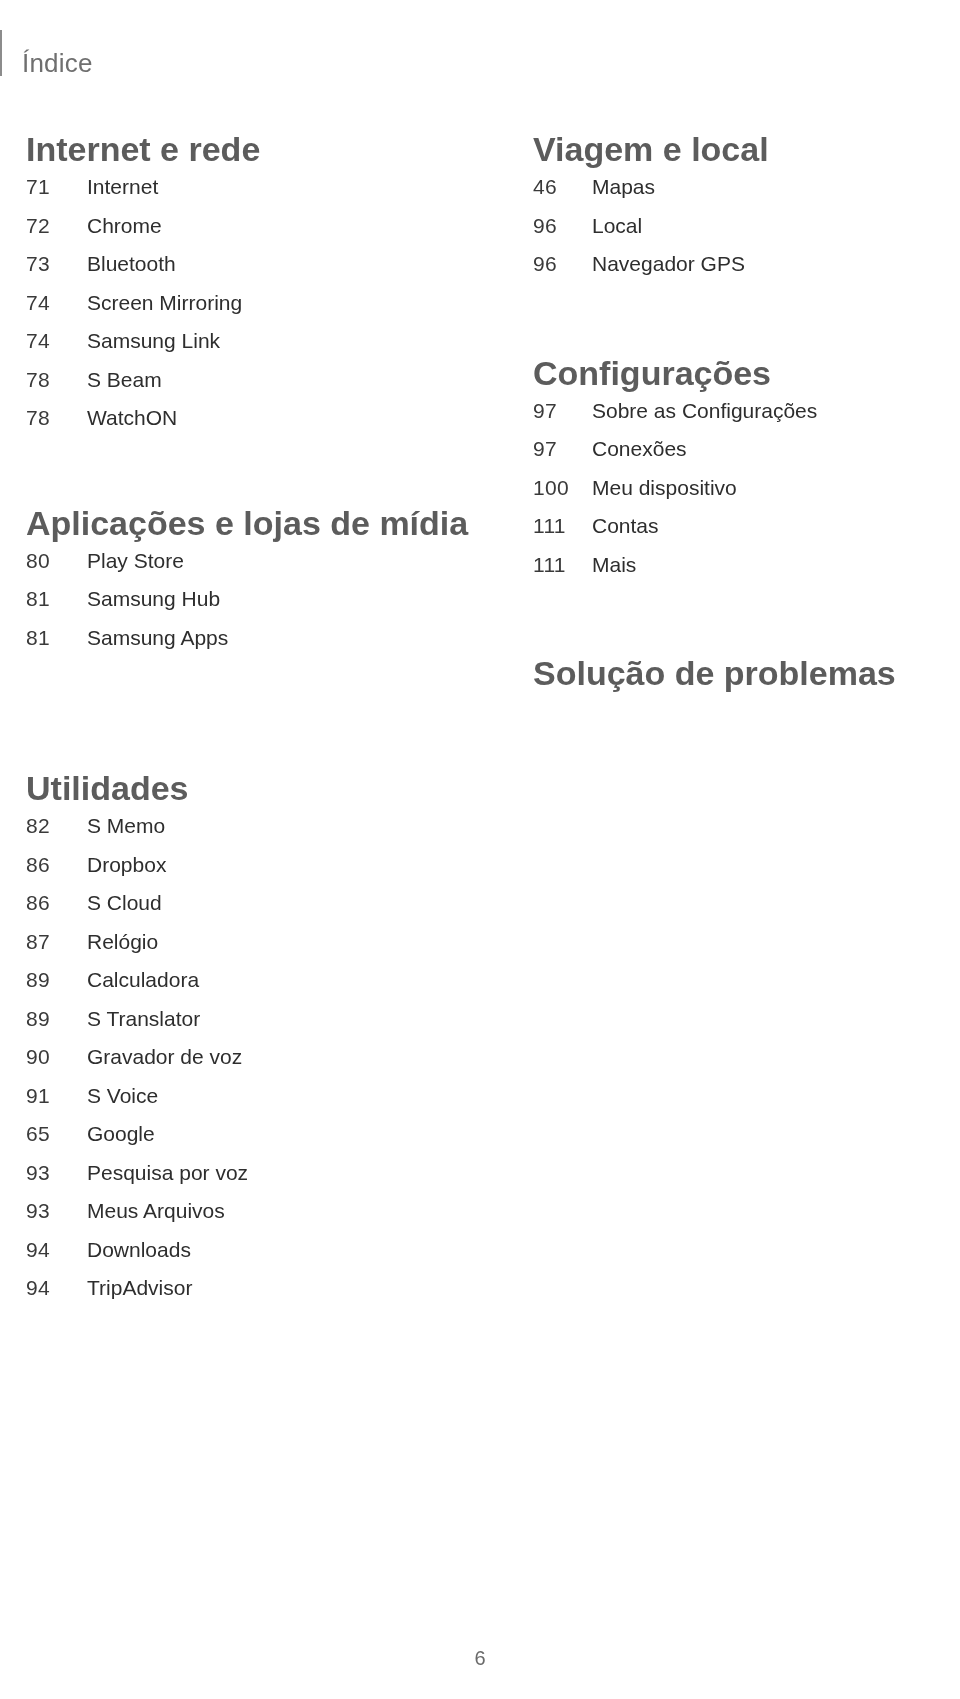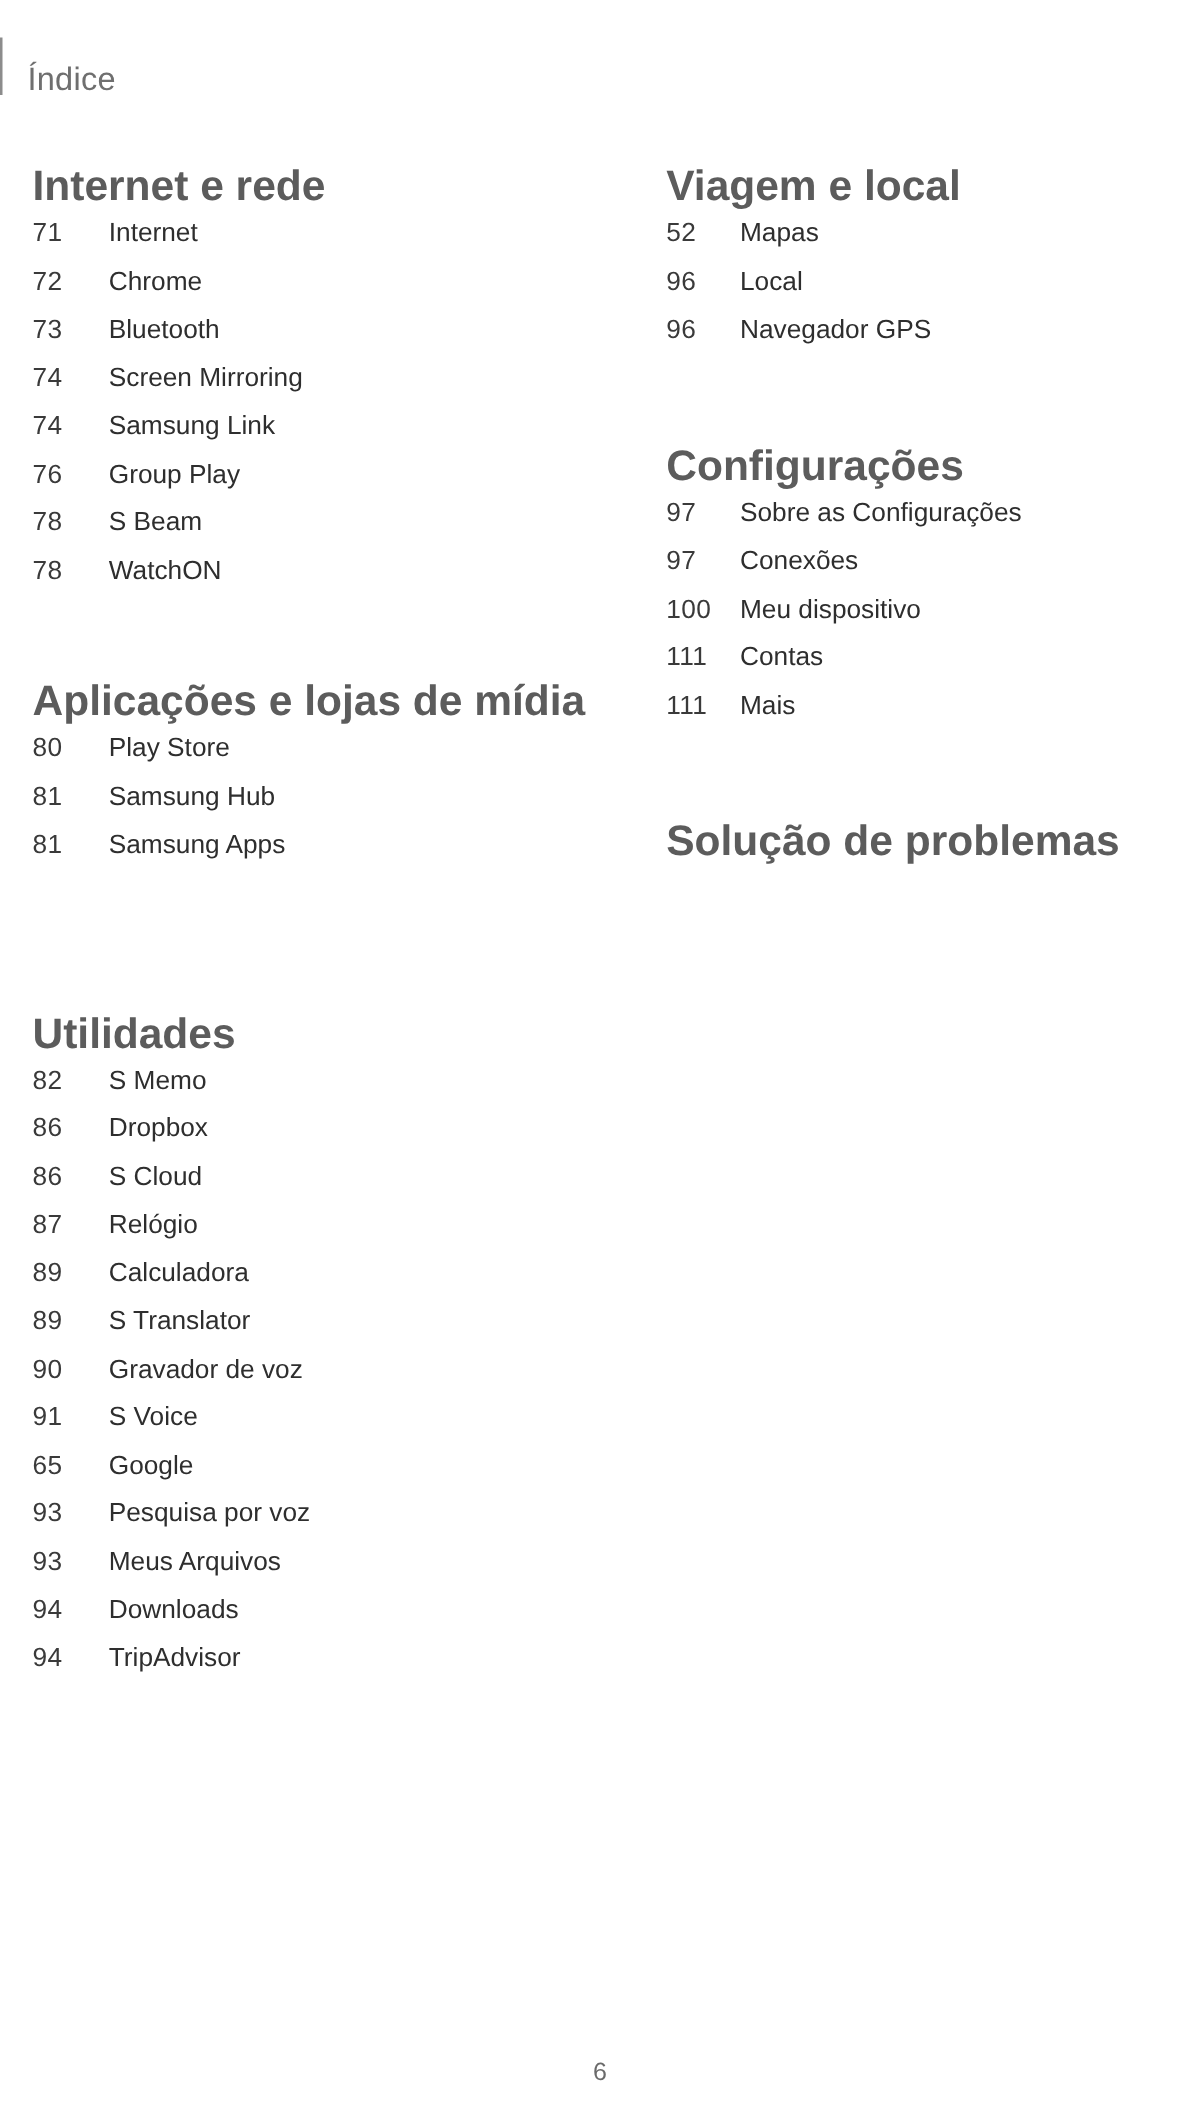--- a/index.html
+++ b/index.html
@@ -136,24 +136,20 @@
         </li>
         <li class="toc-row">
           <span class="toc-page">74</span>
           <span class="toc-label">Screen Mirroring</span>
         </li>
         <li class="toc-row">
           <span class="toc-page">74</span>
           <span class="toc-label">Samsung Link</span>
         </li>
         <li class="toc-row">
-          <span class="toc-page">76</span>
-          <span class="toc-label">Group Play</span>
-        </li>
-        <li class="toc-row">
           <span class="toc-page">78</span>
           <span class="toc-label">S Beam</span>
         </li>
         <li class="toc-row">
           <span class="toc-page">78</span>
           <span class="toc-label">WatchON</span>
         </li>
       </ul>
     </div>
 
@@ -238,21 +234,21 @@
     </div>
 
   </div>
 
   <div class="col col-right">
 
     <div class="section">
       <div class="section-title">Viagem e local</div>
       <ul class="toc-list">
         <li class="toc-row">
-          <span class="toc-page">52</span>
+          <span class="toc-page">46</span>
           <span class="toc-label">Mapas</span>
         </li>
         <li class="toc-row">
           <span class="toc-page">96</span>
           <span class="toc-label">Local</span>
         </li>
         <li class="toc-row">
           <span class="toc-page">96</span>
           <span class="toc-label">Navegador GPS</span>
         </li>

